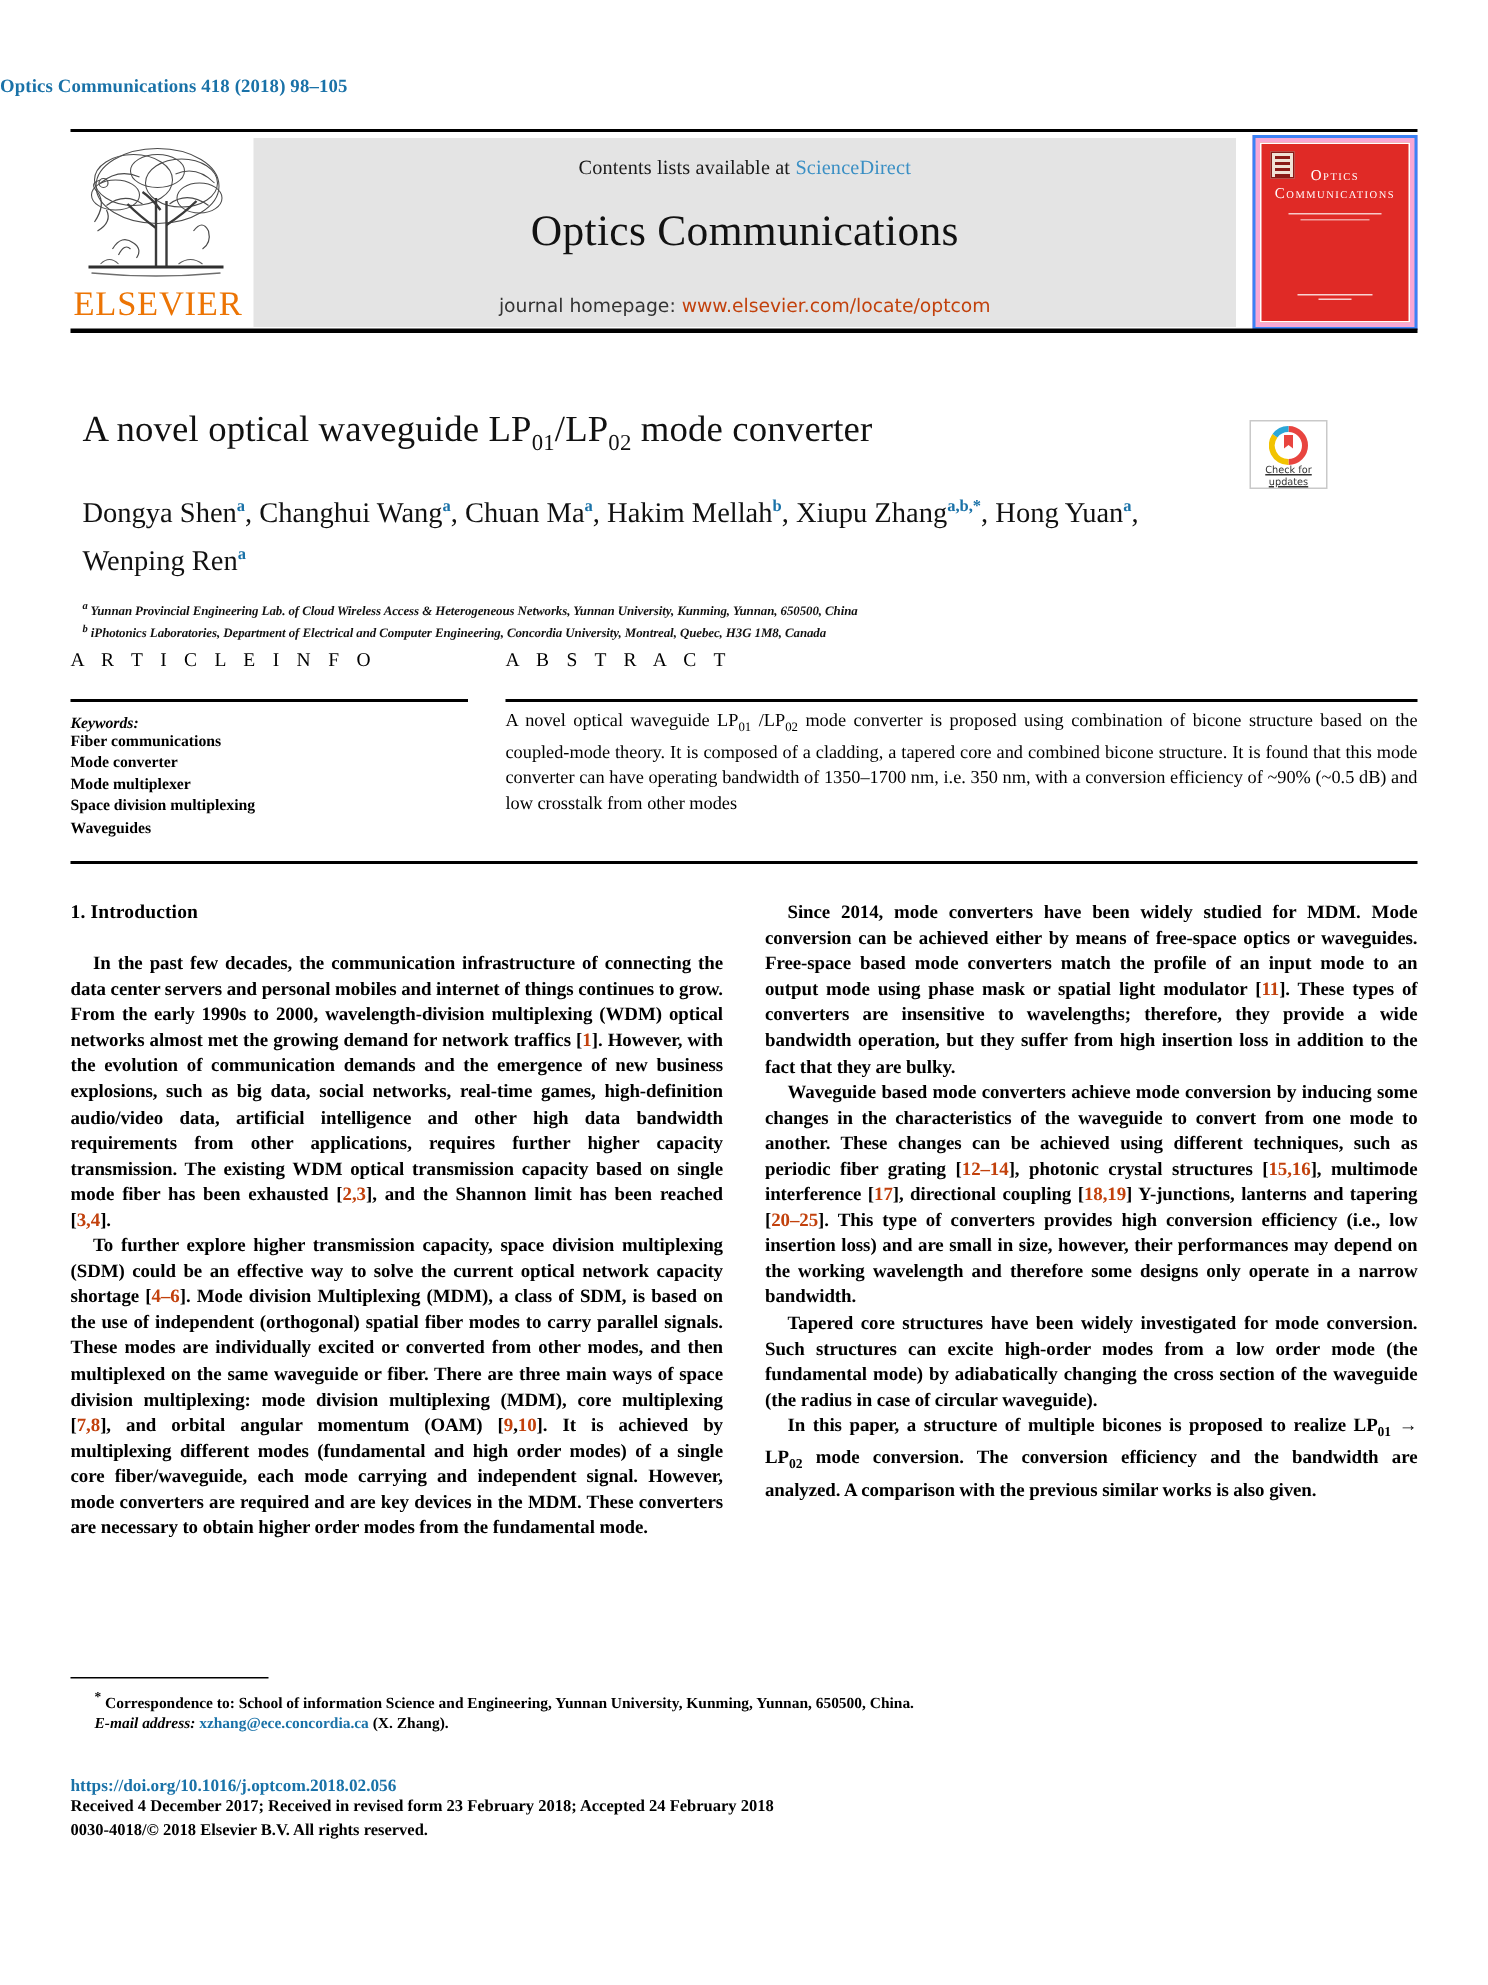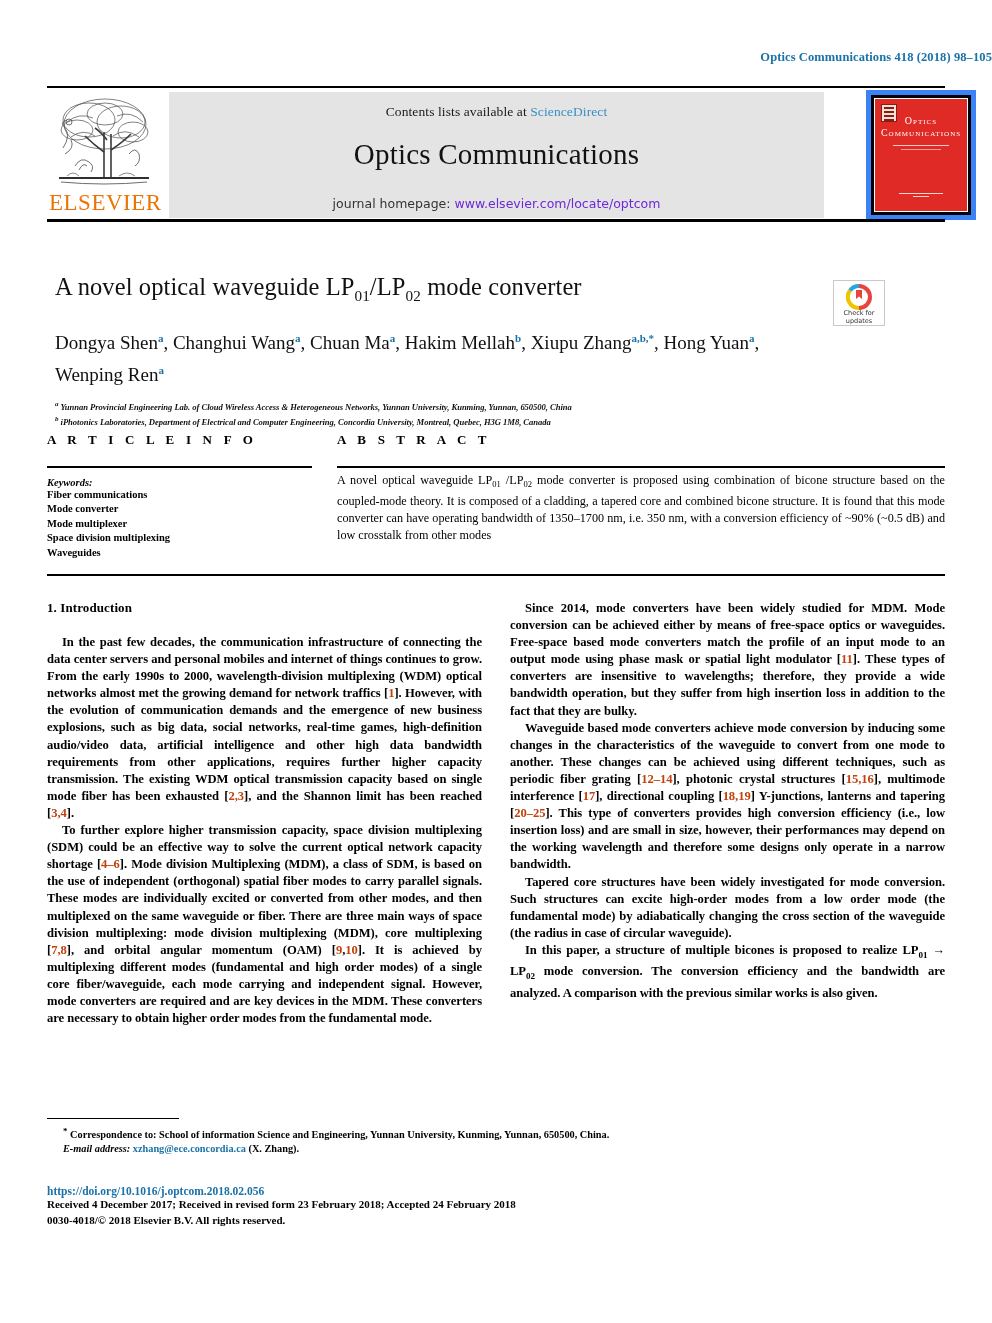--- a/index.html
+++ b/index.html
@@ -21,21 +21,21 @@
     width: 992px;
     height: 1323px;
   }
 
   
   .runhead {
     position: absolute;
     top: 50px;
     left: 0;
     width: 992px;
-    text-align: right;
+    text-align: left;
     font-size: 12.5px;
     font-weight: bold;
     color: #1a72a8;
     letter-spacing: .1px;
   }
 
   
   .masthead {
     position: absolute;
     left: 47px;
@@ -89,33 +89,32 @@
     margin-top: 18px;
     letter-spacing: .2px;
     color: #121212;
   }
   .homepage-line {
     font-family: "DejaVu Sans", "Liberation Sans", sans-serif;
     font-size: 12.5px;
     margin-top: 25px;
     color: #333;
   }
-  .homepage-line .hp-link { color: #6d28d9; }
+  .homepage-line .hp-link { color: #c2410c; }
 
   .cover {
     position: absolute;
     left: 788px;
     top: 4px;
     width: 110px;
     height: 130px;
-    border: 5px solid #3b82f6;
-    background: #000000;
+    border: 2px solid #3b82f6;
+    background: #f9a8d4;
     box-sizing: border-box;
     padding: 3px;
-    margin-left: 31px;
   }
   .cover-inner {
     width: 100%;
     height: 100%;
     background: #e02a26;
     position: relative;
     box-sizing: border-box;
     border: 1px solid #fff;
   }
   .cover-badge {
@@ -224,35 +223,36 @@
     text-align: center;
     box-sizing: border-box;
   }
   .cm-mark { margin: 3px auto 0 auto; width: 26px; height: 26px; }
   .cm-text {
     font-family: "DejaVu Sans", "Liberation Sans", sans-serif;
     font-size: 6.5px;
     line-height: 7.5px;
     color: #333;
     margin-top: 0px;
+    text-decoration: underline;
   }
 
   
   .infoabs {
     position: absolute;
     left: 47px;
     top: 432px;
     width: 898px;
   }
   .ia-cols { display: flex; }
   .ia-left { width: 265px; margin-right: 25px; }
   .ia-right { width: 608px; }
   .ia-head {
     font-family: "Liberation Serif", serif;
-    font-weight: bold;
+    font-weight: normal;
     font-size: 13px;
     letter-spacing: 4.2px;
   }
   .ia-rule {
     height: 1.5px;
     background: #000;
     margin-top: 18px;
   }
   .kw-title {
     font-size: 10.5px;

